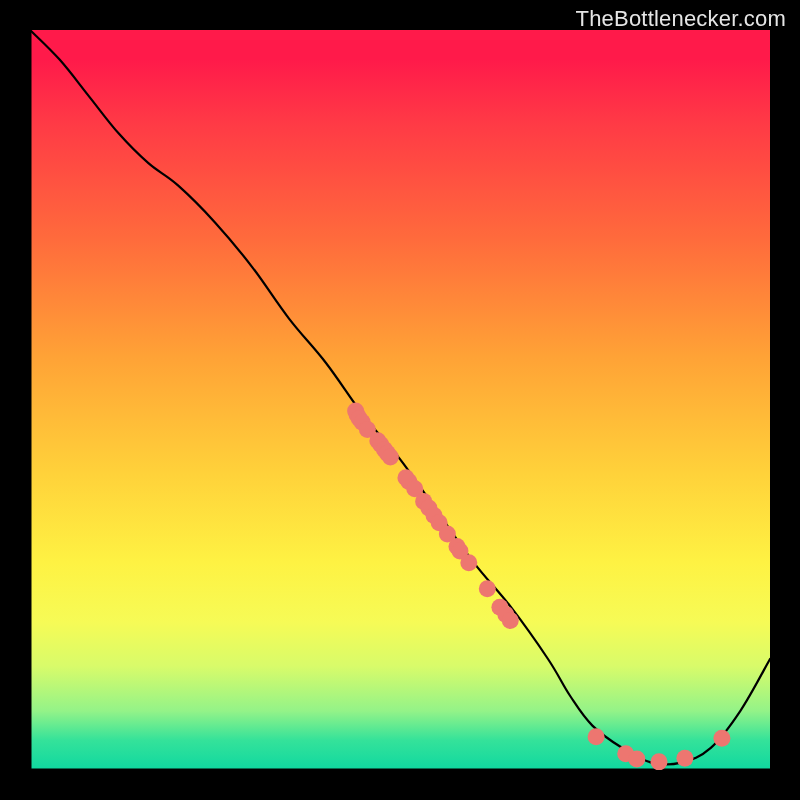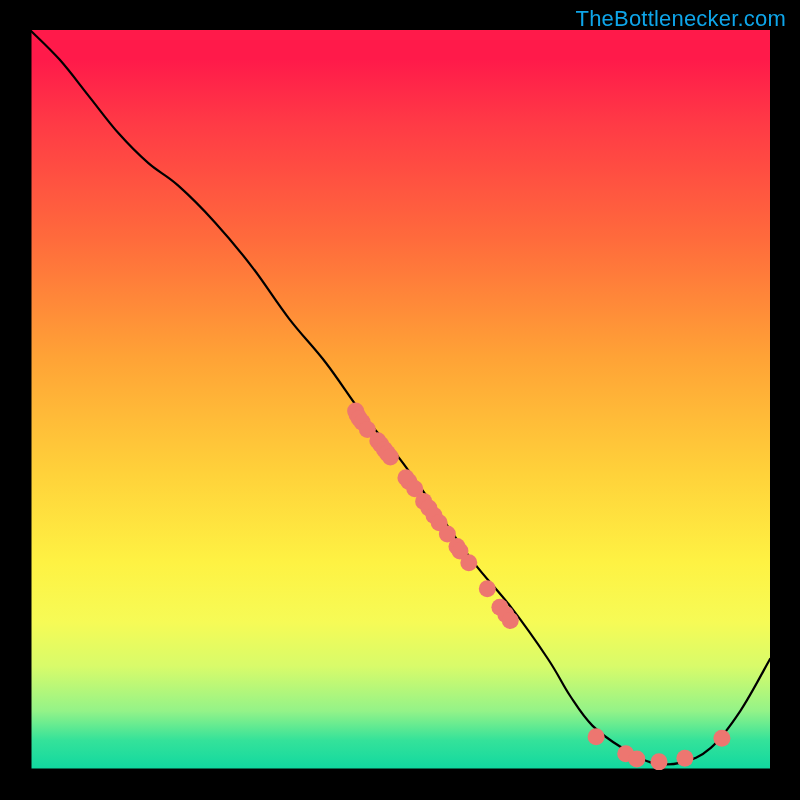--- a/index.html
+++ b/index.html
@@ -57,21 +57,21 @@
     position: absolute;
     left: 0;
     top: 0;
     width: 740px;
     height: 740px;
   }
   .watermark {
     position: absolute;
     top: 6px;
     right: 14px;
-    color: #0ea5e9;
+    color: #e5e5e5;
     font-size: 22px;
     font-weight: 500;
     letter-spacing: 0.2px;
     user-select: none;
     pointer-events: none;
   }
 </style>
 </head>
 <body>
 

